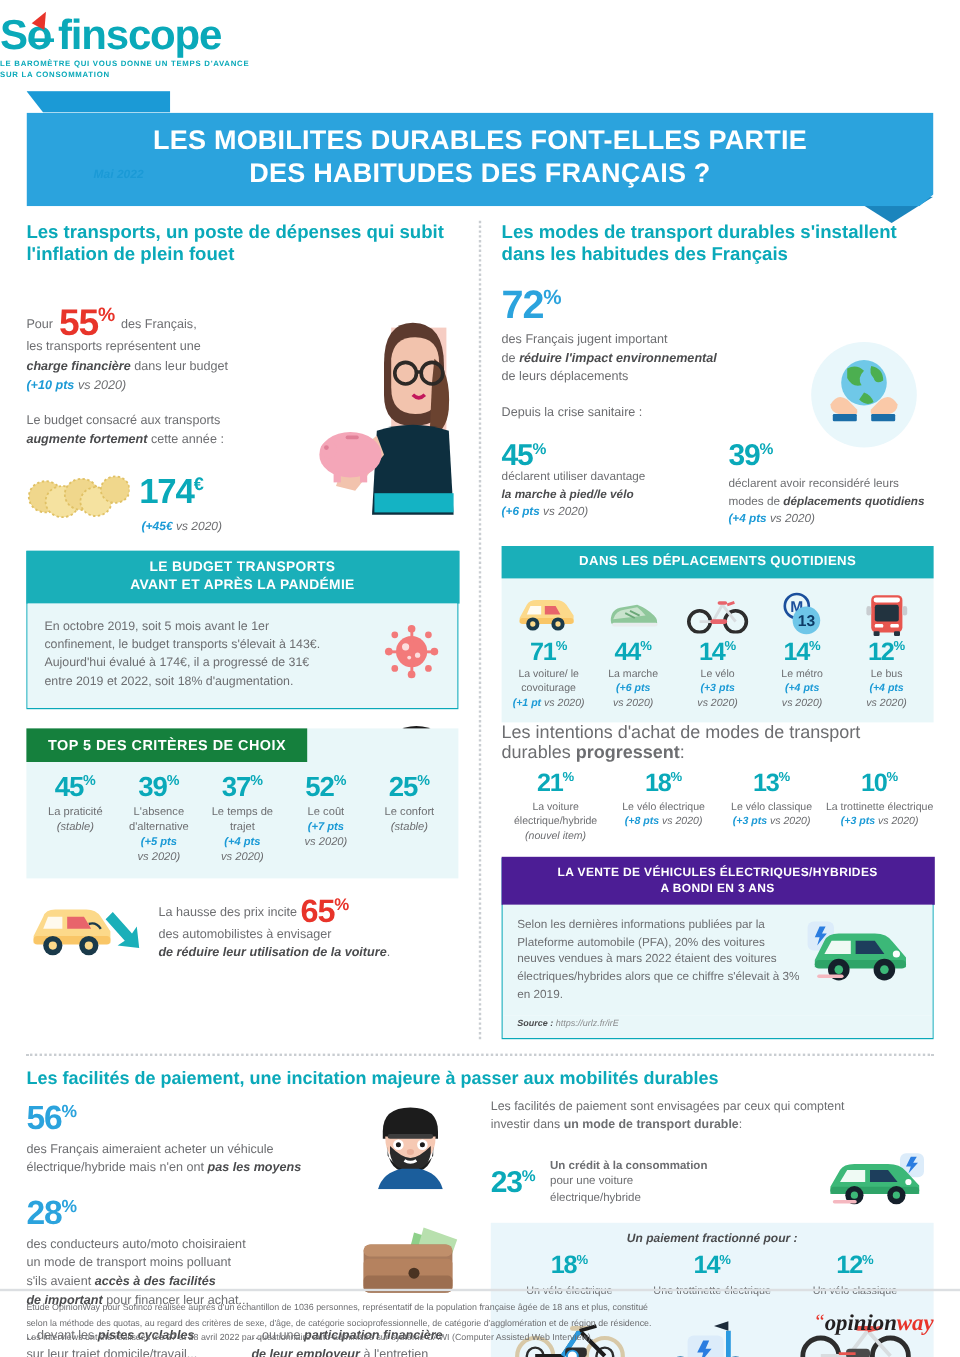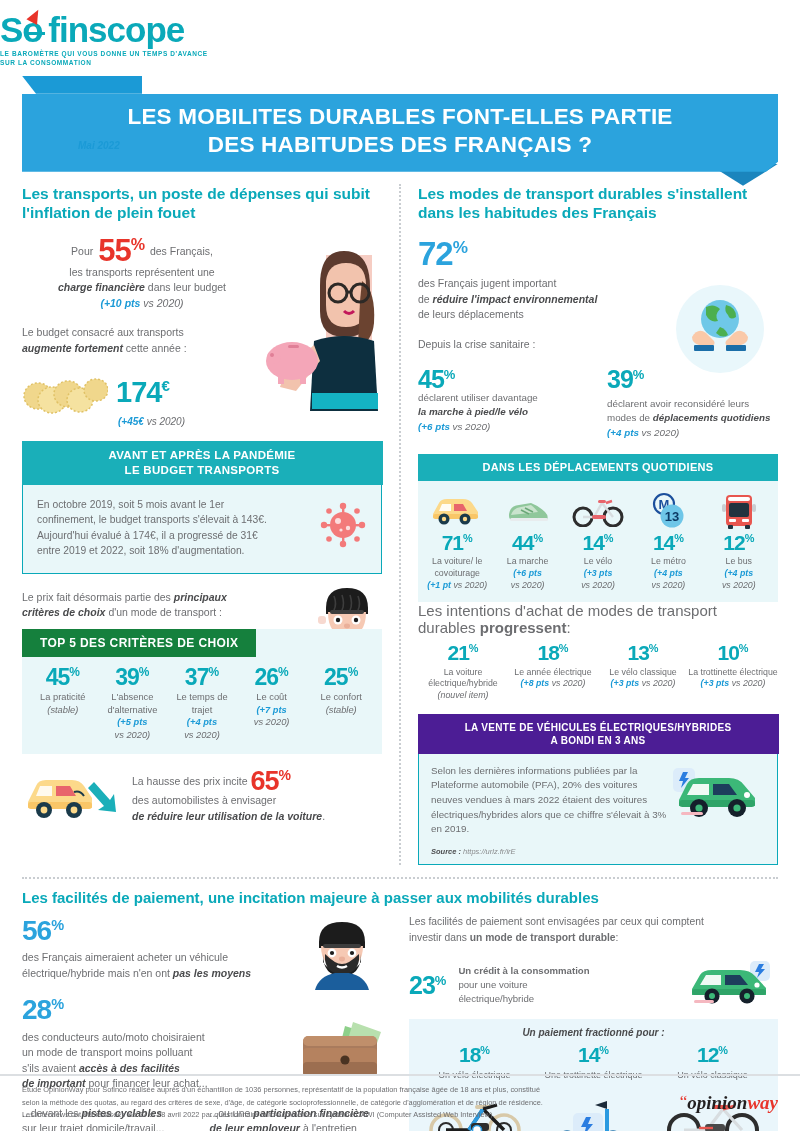--- a/index.html
+++ b/index.html
@@ -87,21 +87,21 @@
   .delta { color: #1b9ad6; font-weight: bold; font-style: italic; }
   .delta-wrap { font-style: italic; color: #6d6e71; }
 
   .big { font-weight: bold; line-height: .9; letter-spacing: -1px; }
   .big sup { font-size: .52em; font-weight: bold; letter-spacing: 0; }
   .teal { color: #0aa9b9; }
   .blue { color: #2ba3dd; }
   .red  { color: #e8342a; }
 
   
-  .stat55 { position: relative; margin-top: 14px; text-align: center; }
+  .stat55 { position: relative; margin-top: 32px; }
   .stat55 .line1 { font-size: 10.5px; color: #6d6e71; }
   .n55 { font-size: 31px; vertical-align: -6px; margin: 0 2px; }
 
   .person-illus { position: absolute; right: -2px; top: 4px; width: 118px; height: 180px; }
 
   
   .euro-row { display: flex; align-items: center; margin-top: 14px; }
   .coins { width: 86px; height: 44px; position: relative; }
   .n174 { font-size: 29px; margin-left: 8px; }
   .sub174 { font-size: 10px; font-style: italic; color: #6d6e71; margin: 2px 0 0 96px; }
@@ -287,22 +287,22 @@
           <ellipse cx="46" cy="24" rx="14" ry="13" fill="#f0d78c" stroke="#e0c165" stroke-width="1.5" stroke-dasharray="2 2"></ellipse>
           <ellipse cx="58" cy="30" rx="13" ry="12" fill="#f5e2a0" stroke="#e0c165" stroke-width="1.5" stroke-dasharray="2 2"></ellipse>
           <ellipse cx="74" cy="20" rx="12" ry="11" fill="#f0d78c" stroke="#e0c165" stroke-width="1.5" stroke-dasharray="2 2"></ellipse>
         </svg>
         <div class="big teal n174"><span>174</span><sup>€</sup></div>
       </div>
       <div class="sub174"><span class="delta">(+45€</span> <span>vs 2020)</span></div>
 
       <div class="tealbox">
         <div class="tealbox-hd">
+          <div>LE BUDGET TRANSPORTS</div>
           <div>AVANT ET APRÈS LA PANDÉMIE</div>
-          <div>LE BUDGET TRANSPORTS</div>
         </div>
         <div class="tealbox-bd">
           <svg class="virus" viewBox="0 0 48 48">
             <g fill="#f37a7a">
               <circle cx="24" cy="24" r="13"></circle>
               <circle cx="24" cy="5" r="3.2"></circle>
                 <circle cx="24" cy="43" r="3.2"></circle>
               <circle cx="5" cy="24" r="3.2"></circle>
                 <circle cx="43" cy="24" r="3.2"></circle>
               <circle cx="10" cy="10" r="2.8"></circle>
@@ -328,45 +328,39 @@
           <path d="M12 26 Q12 50 31 50 Q50 50 50 26 Z" fill="#f6c9b4"></path>
           <rect x="14" y="24" width="34" height="4" rx="2" fill="#3d3d3d"></rect>
           <circle cx="22" cy="34" r="4.5" fill="#fff"></circle>
             <circle cx="22" cy="34" r="2.2" fill="#1c1c1c"></circle>
           <circle cx="40" cy="34" r="4.5" fill="#fff"></circle>
             <circle cx="40" cy="34" r="2.2" fill="#1c1c1c"></circle>
           <ellipse cx="31" cy="40" rx="3" ry="2.4" fill="#eab09a"></ellipse>
           <path d="M18 10 q3 8 0 14 M26 9 q3 9 0 15 M34 9 q3 9 0 15 M42 10 q3 8 0 14" stroke="#3d3d3d" stroke-width="1.6" fill="none"></path>
           <rect x="2" y="30" width="8" height="8" rx="3" fill="#f7d9d0"></rect>
         </svg>
-        <span class="body-txt">
-          <span>Le prix fait désormais partie des</span>
-          <b>principaux</b><br>
-          <b>critères de choix</b>
-          <span>d'un mode de transport :</span>
-        </span>
       </div>
 
       <div class="crit-panel">
         <div class="crit-hd">TOP 5 DES CRITÈRES DE CHOIX</div>
         <div class="crit-grid">
           <div class="crit-cell">
             <div class="big teal n"><span>45</span><sup>%</sup></div>
             <div class="lbl"><span>La praticité</span><br><i class="delta"></i><i>(stable)</i></div>
           </div>
           <div class="crit-cell">
             <div class="big teal n"><span>39</span><sup>%</sup></div>
             <div class="lbl"><span>L'absence d'alternative</span><br><i class="delta">(+5 pts</i><br><i>vs 2020)</i></div>
           </div>
           <div class="crit-cell">
             <div class="big teal n"><span>37</span><sup>%</sup></div>
             <div class="lbl"><span>Le temps de trajet</span><br><i class="delta">(+4 pts</i><br><i>vs 2020)</i></div>
           </div>
           <div class="crit-cell">
-            <div class="big teal n"><span>26</span><sup>%</sup></div>
+            <div class="big teal n"><span>52</span><sup>%</sup></div>
             <div class="lbl"><span>Le coût</span><br><i class="delta">(+7 pts</i><br><i>vs 2020)</i></div>
           </div>
           <div class="crit-cell">
             <div class="big teal n"><span>25</span><sup>%</sup></div>
             <div class="lbl"><span>Le confort</span><br><i class="delta"></i><i>(stable)</i></div>
           </div>
         </div>
       </div>
 
       <div class="car65">
@@ -531,21 +525,21 @@
         <span>Les intentions d'achat de modes de transport durables</span>
         <b>progressent</b><span>:</span>
       </div>
       <div class="int-grid">
         <div class="int-cell">
           <div class="big teal n"><span>21</span><sup>%</sup></div>
           <div class="lbl"><span>La voiture électrique/hybride</span><br><i class="delta"></i><i>(nouvel item)</i></div>
         </div>
         <div class="int-cell">
           <div class="big teal n"><span>18</span><sup>%</sup></div>
-          <div class="lbl"><span>Le année électrique</span><br><i class="delta">(+8 pts</i> <i>vs 2020)</i></div>
+          <div class="lbl"><span>Le vélo électrique</span><br><i class="delta">(+8 pts</i> <i>vs 2020)</i></div>
         </div>
         <div class="int-cell">
           <div class="big teal n"><span>13</span><sup>%</sup></div>
           <div class="lbl"><span>Le vélo classique</span><br><i class="delta">(+3 pts</i> <i>vs 2020)</i></div>
         </div>
         <div class="int-cell">
           <div class="big teal n"><span>10</span><sup>%</sup></div>
           <div class="lbl"><span>La trottinette électrique</span><br><i class="delta">(+3 pts</i> <i>vs 2020)</i></div>
         </div>
       </div>

